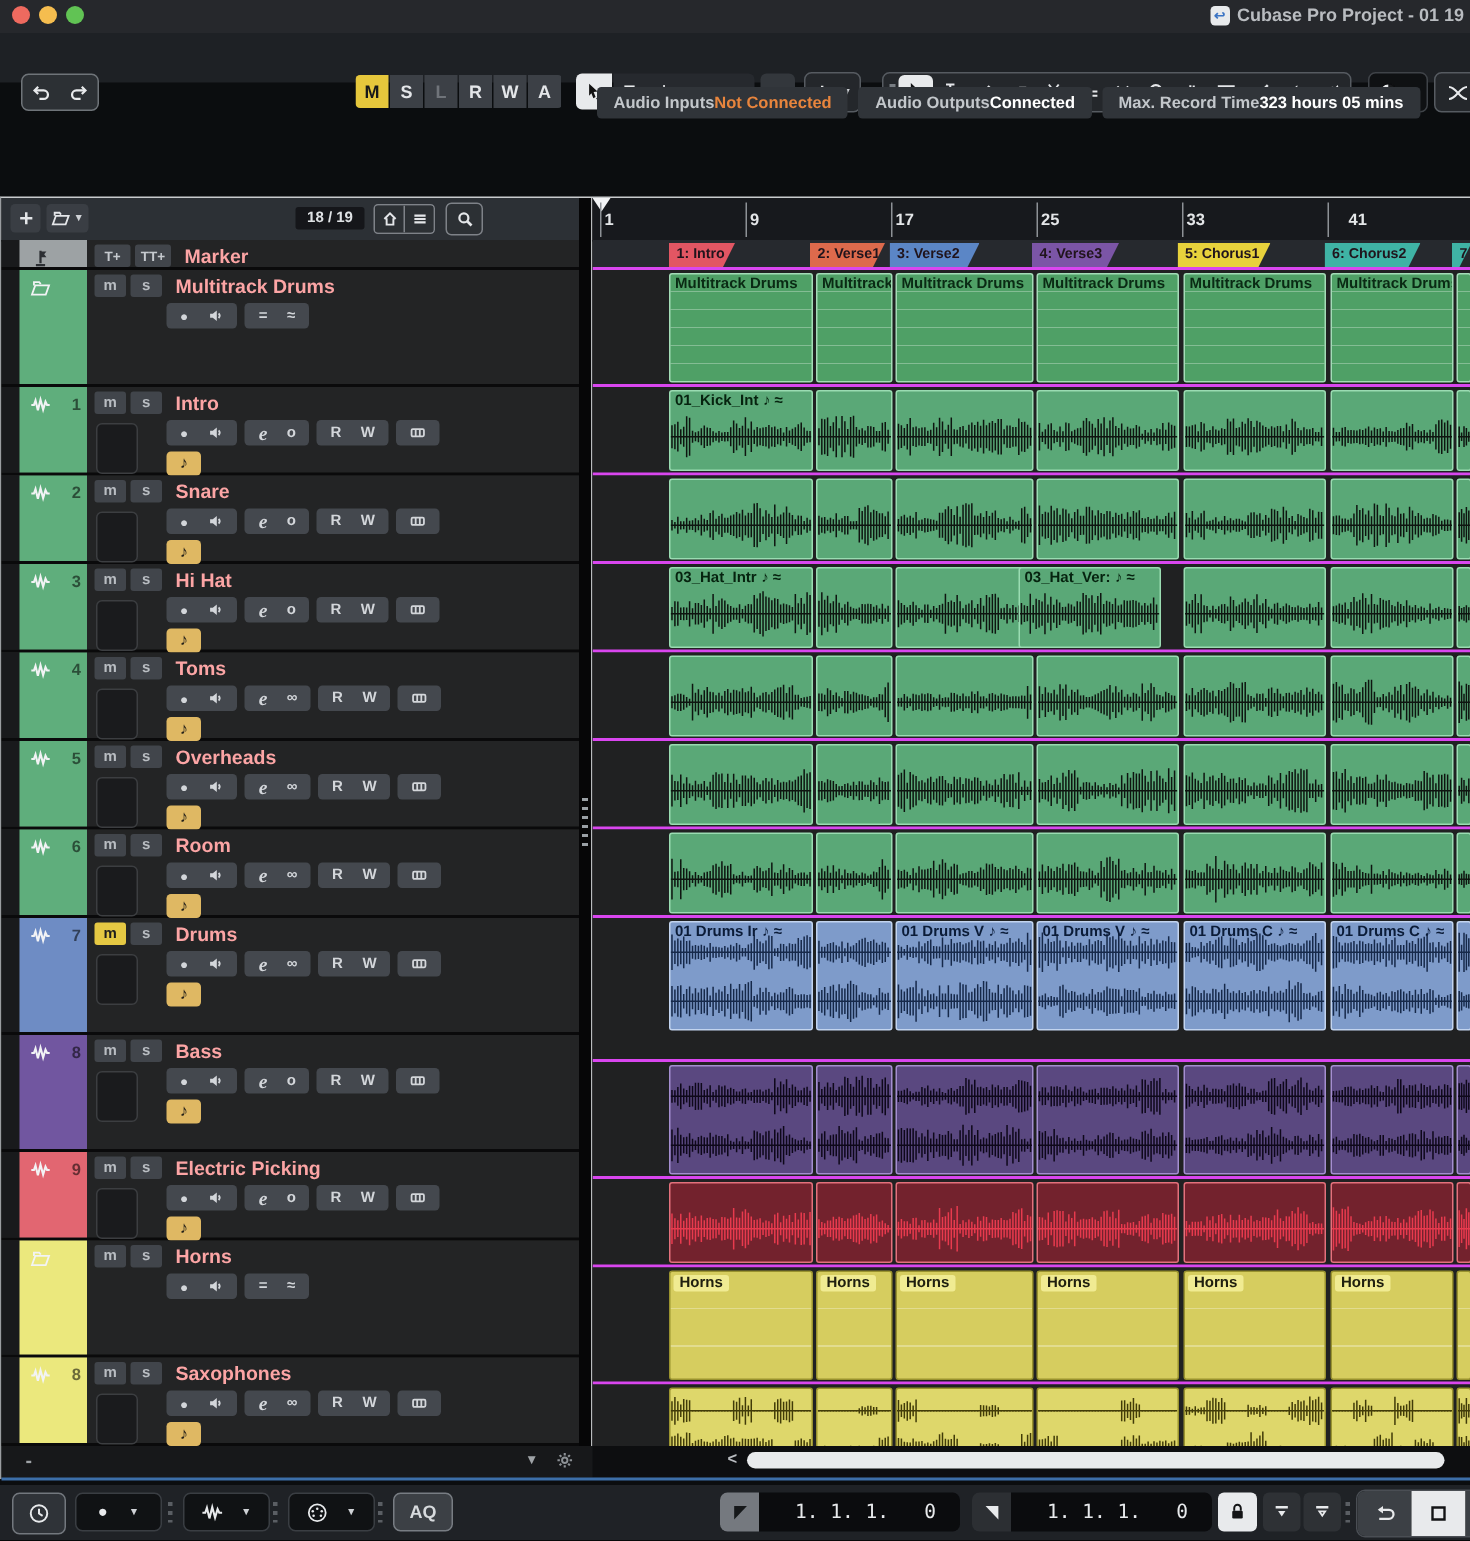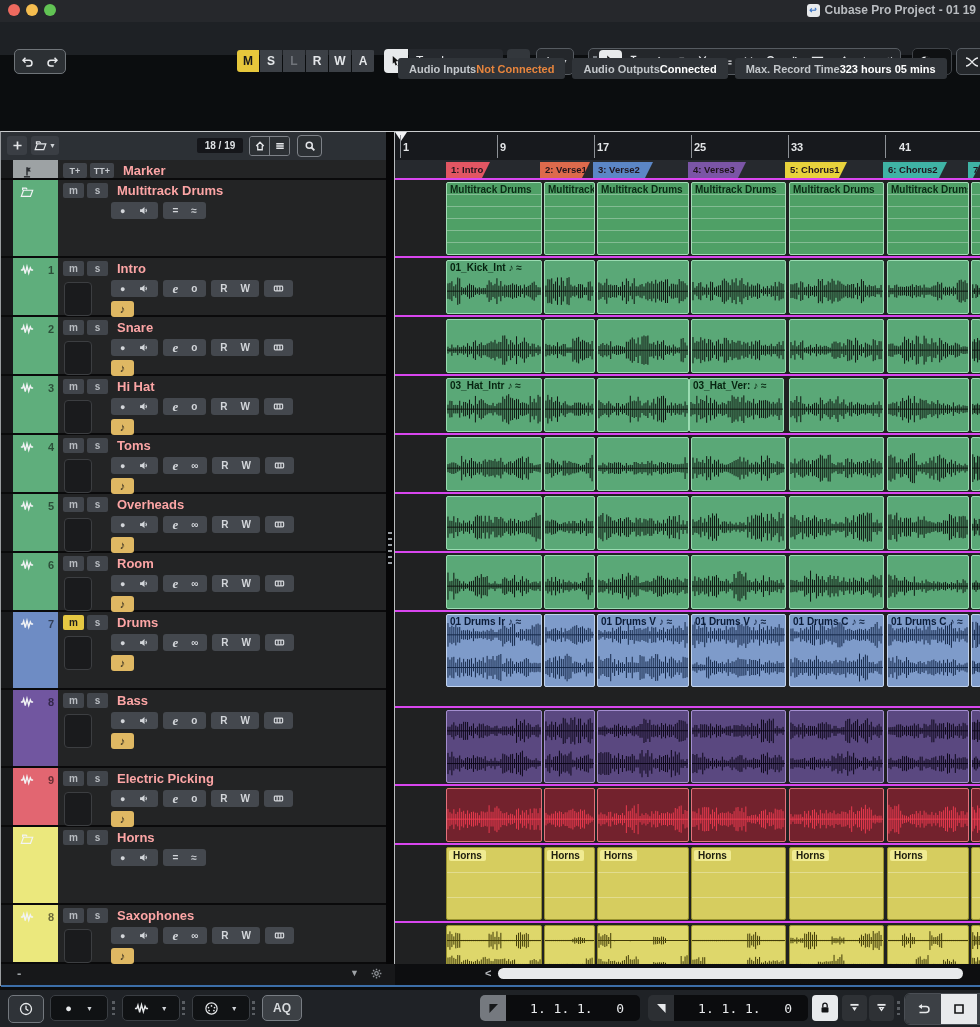--- a/index.html
+++ b/index.html
@@ -1031,21 +1031,21 @@
             <div class="ev" style="left: 149px; width: 51px; height: 54px; background: rgb(90, 168, 119); border: 1px solid rgb(154, 220, 178);">
               <svg viewBox="0 0 51 54" preserveAspectRatio="none">
                 <path d="M0 31.3 H51M1 22.4V40.3M3 16.5V46.2M5 21.6V41.1M7 18.8V43.8M9 24.0V38.6M11 22.7V40.0M13 18.1V44.5M15 23.7V39.0M17 27.2V35.5M19 24.8V37.8M21 23.1V39.5M23 26.4V36.2M25 27.5V35.1M27 27.8V34.9M29 27.0V35.7M31 24.6V38.0M33 24.7V37.9M35 24.4V38.2M37 24.6V38.0M39 26.4V36.2M41 25.4V37.2M43 27.7V34.9M45 24.4V38.3M47 27.7V34.9M49 25.8V36.8" stroke="#0e1510" stroke-width="1" fill="none"></path>
               </svg>
             </div>
             <div class="ev" style="left: 202px; width: 92px; height: 54px; background: rgb(90, 168, 119); border: 1px solid rgb(154, 220, 178);">
               <svg viewBox="0 0 92 54" preserveAspectRatio="none">
                 <path d="M0 31.3 H92M1 22.0V40.7M3 23.8V38.8M5 25.2V37.5M7 26.9V35.7M9 25.2V37.5M11 23.0V39.6M13 25.5V37.1M15 27.4V35.2M17 28.6V34.0M19 25.0V37.6M21 24.9V37.8M23 28.5V34.2M25 25.9V36.7M27 27.4V35.2M29 25.3V37.3M31 24.4V38.2M33 17.4V45.2M35 23.2V39.4M37 22.2V40.4M39 23.2V39.5M41 18.4V44.2M43 22.7V40.0M45 27.5V35.2M47 25.1V37.6M49 24.3V38.3M51 22.0V40.6M53 27.4V35.2M55 24.5V38.2M57 20.5V42.1M59 25.8V36.8M61 18.4V44.2M63 19.9V42.8M65 17.7V44.9M67 17.5V45.1M69 20.1V42.6M71 27.6V35.0M73 27.2V35.4M75 24.5V38.1M77 27.6V35.1M79 25.3V37.4M81 26.9V35.7M83 25.6V37.0M85 25.7V37.0M87 27.7V34.9M89 23.3V39.3M91 27.1V35.5" stroke="#0e1510" stroke-width="1" fill="none"></path>
               </svg>
             </div>
-            <div class="ev" style="left: 294px; width: 95px; height: 54px; background: rgb(90, 168, 119); border: 1px solid rgb(154, 220, 178);">
+            <div class="ev" style="left: 284px; width: 95px; height: 54px; background: rgb(90, 168, 119); border: 1px solid rgb(154, 220, 178);">
               <svg viewBox="0 0 95 54" preserveAspectRatio="none">
                 <path d="M0 31.3 H95M1 23.9V38.8M3 25.5V37.1M5 26.0V36.6M7 17.5V45.1M9 25.2V37.5M11 20.9V41.8M13 21.8V40.9M15 22.9V39.7M17 17.1V45.5M19 25.0V37.6M21 19.6V43.0M23 25.1V37.6M25 21.5V41.2M27 23.5V39.1M29 26.6V36.0M31 26.4V36.2M33 24.3V38.3M35 25.0V37.6M37 26.3V36.3M39 22.7V39.9M41 23.0V39.7M43 16.9V45.7M45 18.4V44.3M47 20.6V42.1M49 18.5V44.1M51 23.8V38.9M53 19.1V43.6M55 17.0V45.7M57 24.5V38.1M59 22.4V40.3M61 23.1V39.6M63 24.6V38.0M65 20.6V42.0M67 25.7V37.0M69 25.0V37.6M71 22.0V40.7M73 22.4V40.3M75 22.2V40.5M77 21.8V40.9M79 22.4V40.3M81 23.5V39.1M83 25.6V37.0M85 23.8V38.9M87 25.6V37.1M89 24.2V38.4M91 20.1V42.6M93 25.0V37.6" stroke="#0e1510" stroke-width="1" fill="none"></path>
               </svg>
               <span class="lbl" style="color: rgb(6, 35, 15);">03_Hat_Ver:<span class="evic">♪ ≈</span></span>
             </div>
             <div class="ev" style="left: 394px; width: 95px; height: 54px; background: rgb(90, 168, 119); border: 1px solid rgb(154, 220, 178);">
               <svg viewBox="0 0 95 54" preserveAspectRatio="none">
                 <path d="M0 31.3 H95M1 22.9V39.7M3 24.4V38.2M5 21.8V40.8M7 17.7V44.9M9 23.9V38.7M11 17.9V44.8M13 25.4V37.2M15 25.9V36.7M17 28.7V33.9M19 25.8V36.8M21 28.0V34.7M23 26.2V36.4M25 24.8V37.8M27 24.6V38.1M29 26.3V36.3M31 19.3V43.3M33 21.8V40.8M35 26.2V36.4M37 24.9V37.7M39 23.3V39.3M41 20.7V41.9M43 23.1V39.5M45 25.2V37.4M47 21.3V41.3M49 17.9V44.7M51 25.5V37.1M53 24.0V38.6M55 21.2V41.4M57 26.4V36.2M59 27.9V34.7M61 24.4V38.2M63 23.7V38.9M65 27.3V35.4M67 26.2V36.5M69 24.3V38.3M71 25.5V37.2M73 26.6V36.0M75 26.9V35.7M77 25.7V36.9M79 26.9V35.7M81 27.3V35.4M83 26.8V35.9M85 24.4V38.3M87 27.0V35.7M89 26.6V36.0M91 23.2V39.5M93 27.0V35.6" stroke="#0e1510" stroke-width="1" fill="none"></path>
               </svg>
             </div>

